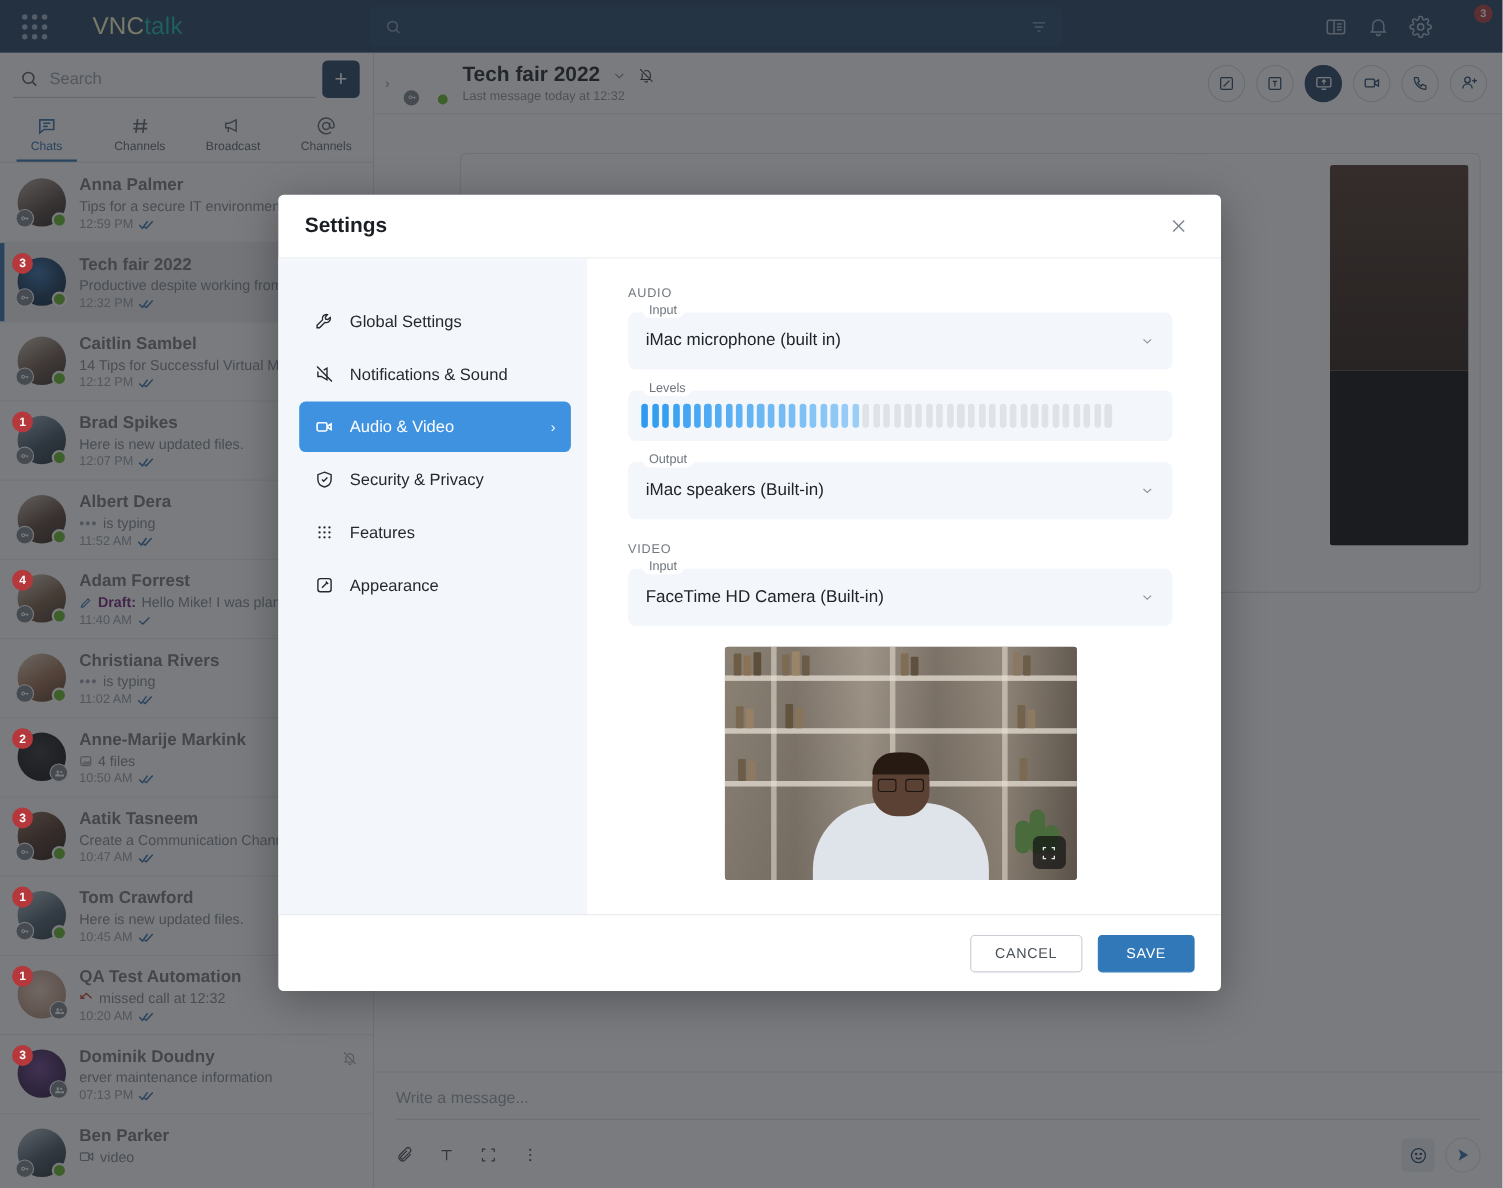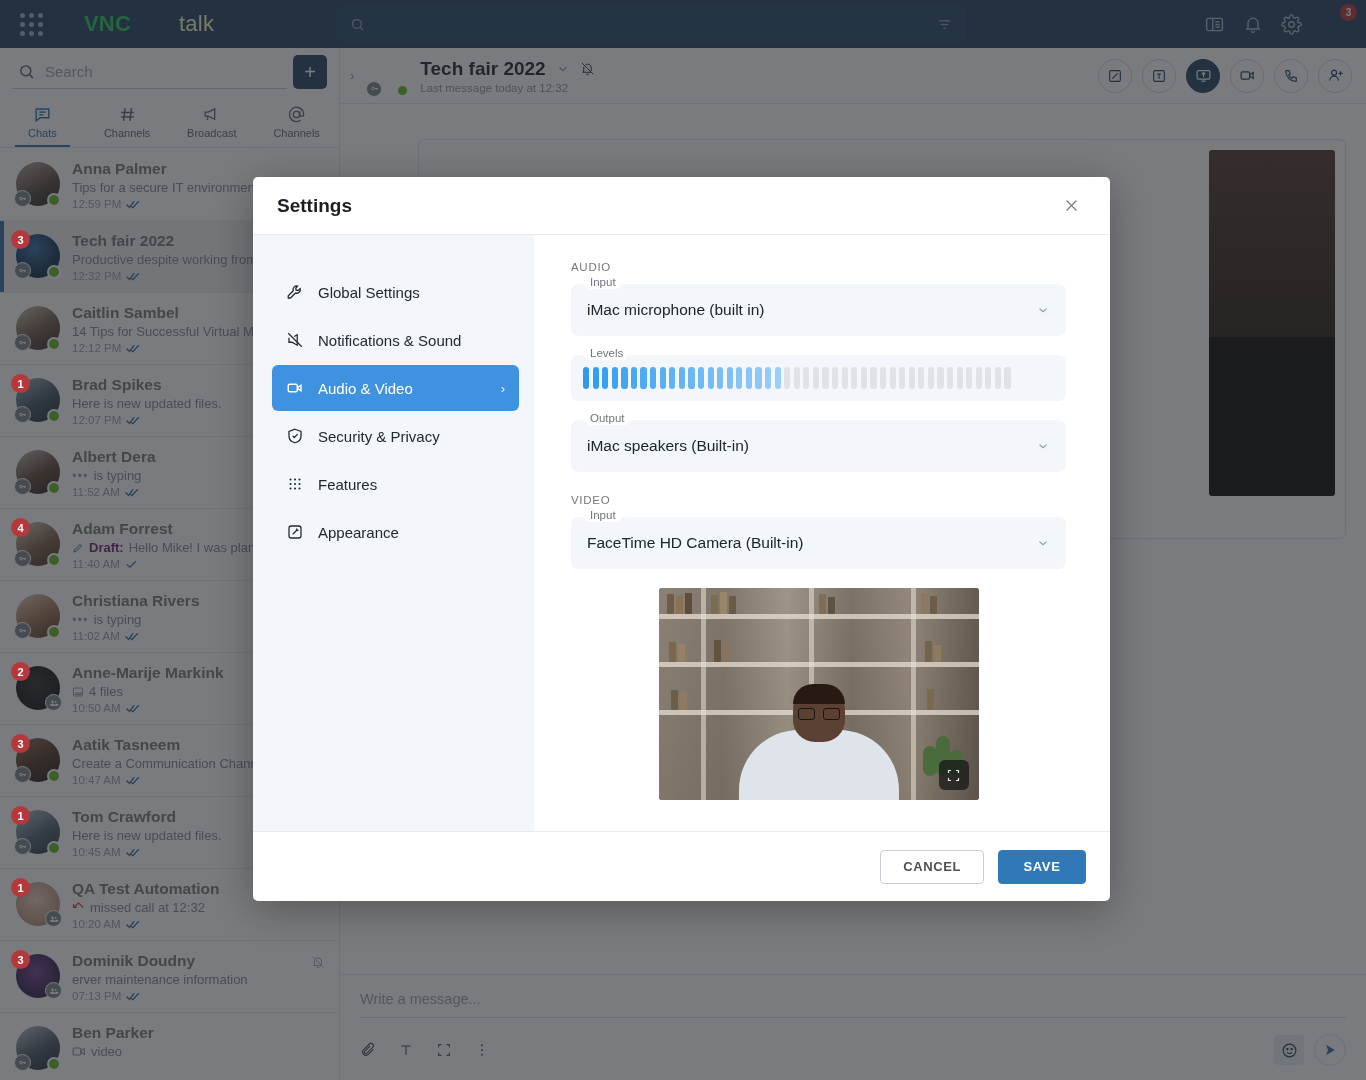--- a/index.html
+++ b/index.html
@@ -19,22 +19,22 @@
     position: absolute; top: 0; left: 0; right: 0; height: 48px;
     background: #1D3D5F; display: flex; align-items: center;
   }
   .grid-icon {
     width: 34px; margin-left: 14px; display: grid;
     grid-template-columns: repeat(3, 5px); grid-auto-rows: 5px;
     gap: 4px; justify-content: center;
   }
   .grid-icon i { width: 5px; height: 5px; border-radius: 50%; background: #9fb0c2; display: block; }
   .brand { margin-left: 36px; font-size: 22px; letter-spacing: .2px; color: #cfd8e2; }
-  .brand b { color: #22c55e; font-weight: 700; }
-  .brand span { font-weight: 400; color: #fef9c3; margin-left: 48px; }
+  .brand b { color: #fef9c3; font-weight: 400; }
+  .brand span { font-weight: 400; color: #14b8a6; }
   .topsearch {
     position: absolute; left: 336px; top: 6px; width: 630px; height: 36px;
     background: #24466b; border-radius: 6px; display: flex; align-items: center;
     padding: 0 14px; gap: 10px;
   }
   .topsearch .sicon { color: #8fa4ba; font-size: 15px; }
   .topsearch .filter { margin-left: auto; color: #8fa4ba; }
   .top-right { position: absolute; right: 14px; top: 0; height: 48px; display: flex; align-items: center; gap: 18px; }
   .top-right .ticon { color: #a9bacb; display: flex; align-items: center; }
   .av-wrap { position: relative; width: 32px; height: 32px; }
@@ -238,21 +238,21 @@
   .expand-btn {
     position: absolute; right: 10px; bottom: 10px; width: 30px; height: 30px; border-radius: 6px;
     background: rgba(20,20,20,.72); color: #e6e9ec; display: flex; align-items: center; justify-content: center;
   }
 
   .modal-foot {
     height: 70px; flex: 0 0 70px; border-top: 1px solid #e8eaed; display: flex; align-items: center;
     justify-content: flex-end; gap: 14px; padding: 0 24px;
   }
   .btn {
-    height: 34px; border-radius: 4px; font-size: 13px; letter-spacing: .6px; font-weight: 700;
+    height: 34px; border-radius: 4px; font-size: 13px; letter-spacing: .6px; font-weight: 400;
     display: flex; align-items: center; justify-content: center; padding: 0 22px;
   }
   .btn-cancel { background: #fff; color: #4a5159; border: 1px solid #c9ced4; min-width: 96px; }
   .btn-save { background: #3178b8; color: #fff; border: 1px solid #3178b8; min-width: 88px; }
 
   svg { display: block; }
 </style>
 </head>
 <body>
 

